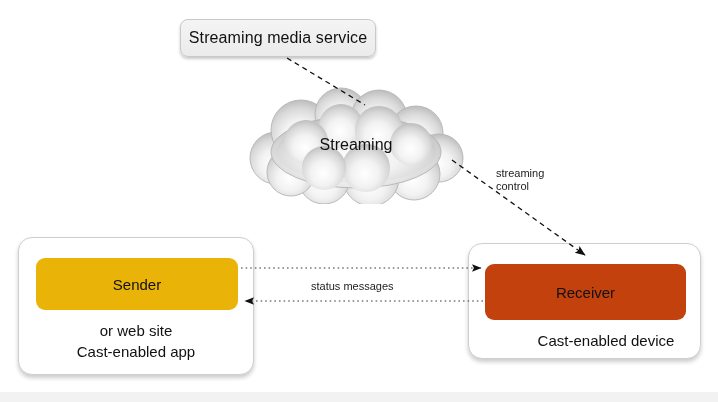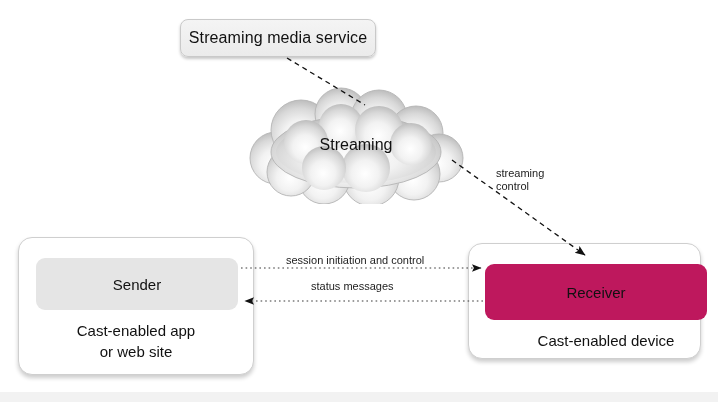--- a/index.html
+++ b/index.html
@@ -95,25 +95,25 @@
     position: absolute;
     border-radius: 9px;
     display: flex;
     align-items: center;
     justify-content: center;
     font-size: 15px;
     color: #111111;
   }
   .inner-box.sender-inner {
     left: 17px;  top: 20px;  width: 202px; height: 52px;
-    background: #e5e5e5;
+    background: #eab308;
   }
   .inner-box.receiver-inner {
-    left: 16px;  top: 20px;  width: 222px; height: 56px;
-    background: #be185d;
+    left: 16px;  top: 20px;  width: 201px; height: 56px;
+    background: #c2410c;
   }
 
   .card-sub {
     position: absolute;
     left: 0;
     right: 0;
     text-align: center;
     font-size: 15px;
     color: #111111;
     line-height: 21px;
@@ -192,35 +192,34 @@
       </g>
     </svg>
     <div class="cloud-label">Streaming</div>
   </div>
 
   <div class="card sender">
     <div class="inner-box sender-inner">
       <span>Sender</span>
     </div>
     <div class="card-sub">
+      <div>or web site</div>
       <div>Cast-enabled app</div>
-      <div>or web site</div>
     </div>
   </div>
 
   <div class="card receiver">
     <div class="inner-box receiver-inner">
       <span>Receiver</span>
     </div>
     <div class="card-sub">
       <div>Cast-enabled device</div>
     </div>
   </div>
 
-  <div class="conn-label session">session initiation and control</div>
   <div class="conn-label status">status messages</div>
   <div class="conn-label streaming">
     <div>streaming</div>
     <div>control</div>
   </div>
 
   <svg class="arrows" viewBox="0 0 718 402" xmlns="http://www.w3.org/2000/svg">
     <defs>
       <marker id="ah" markerWidth="9" markerHeight="9" refX="7.5" refY="3.2" orient="auto" markerUnits="strokeWidth">
         <path d="M0,0 L8,3.2 L0,6.4 L1.6,3.2 z" fill="#111111"></path>

